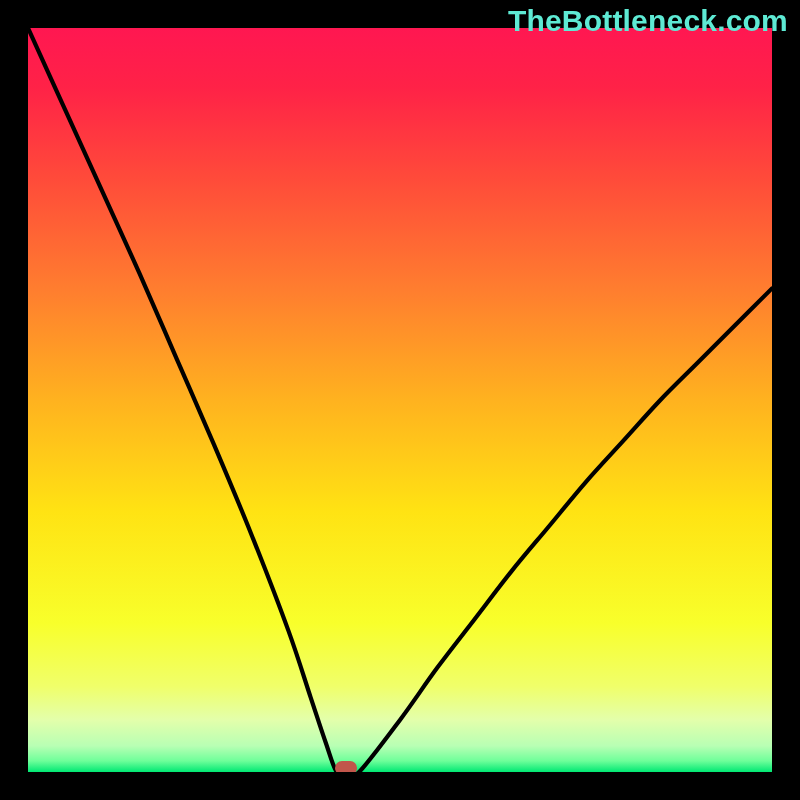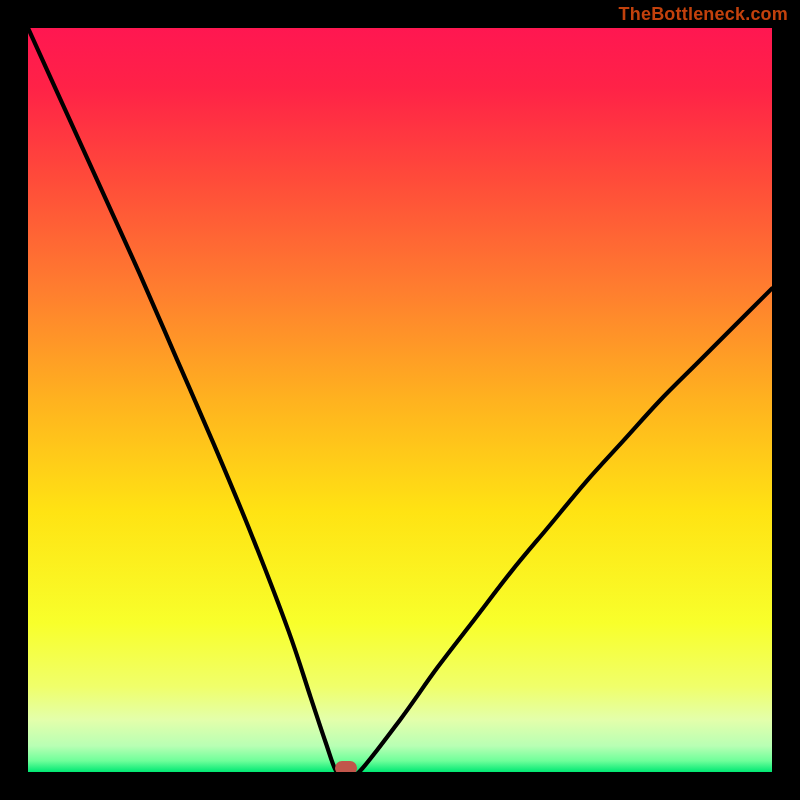--- a/index.html
+++ b/index.html
@@ -22,23 +22,23 @@
     left: 28px;
     top: 28px;
     width: 744px;
     height: 744px;
     overflow: hidden;
   }
   .watermark {
     position: absolute;
     top: 4px;
     right: 12px;
-    font-size: 18px;
+    font-size: 30px;
     font-weight: 600;
-    color: #c2410c;
+    color: #5eead4;
     letter-spacing: 0.2px;
     z-index: 5;
     user-select: none;
   }
   .marker {
     position: absolute;
     width: 22px;
     height: 14px;
     background: #c1564b;
     border-radius: 9px;

